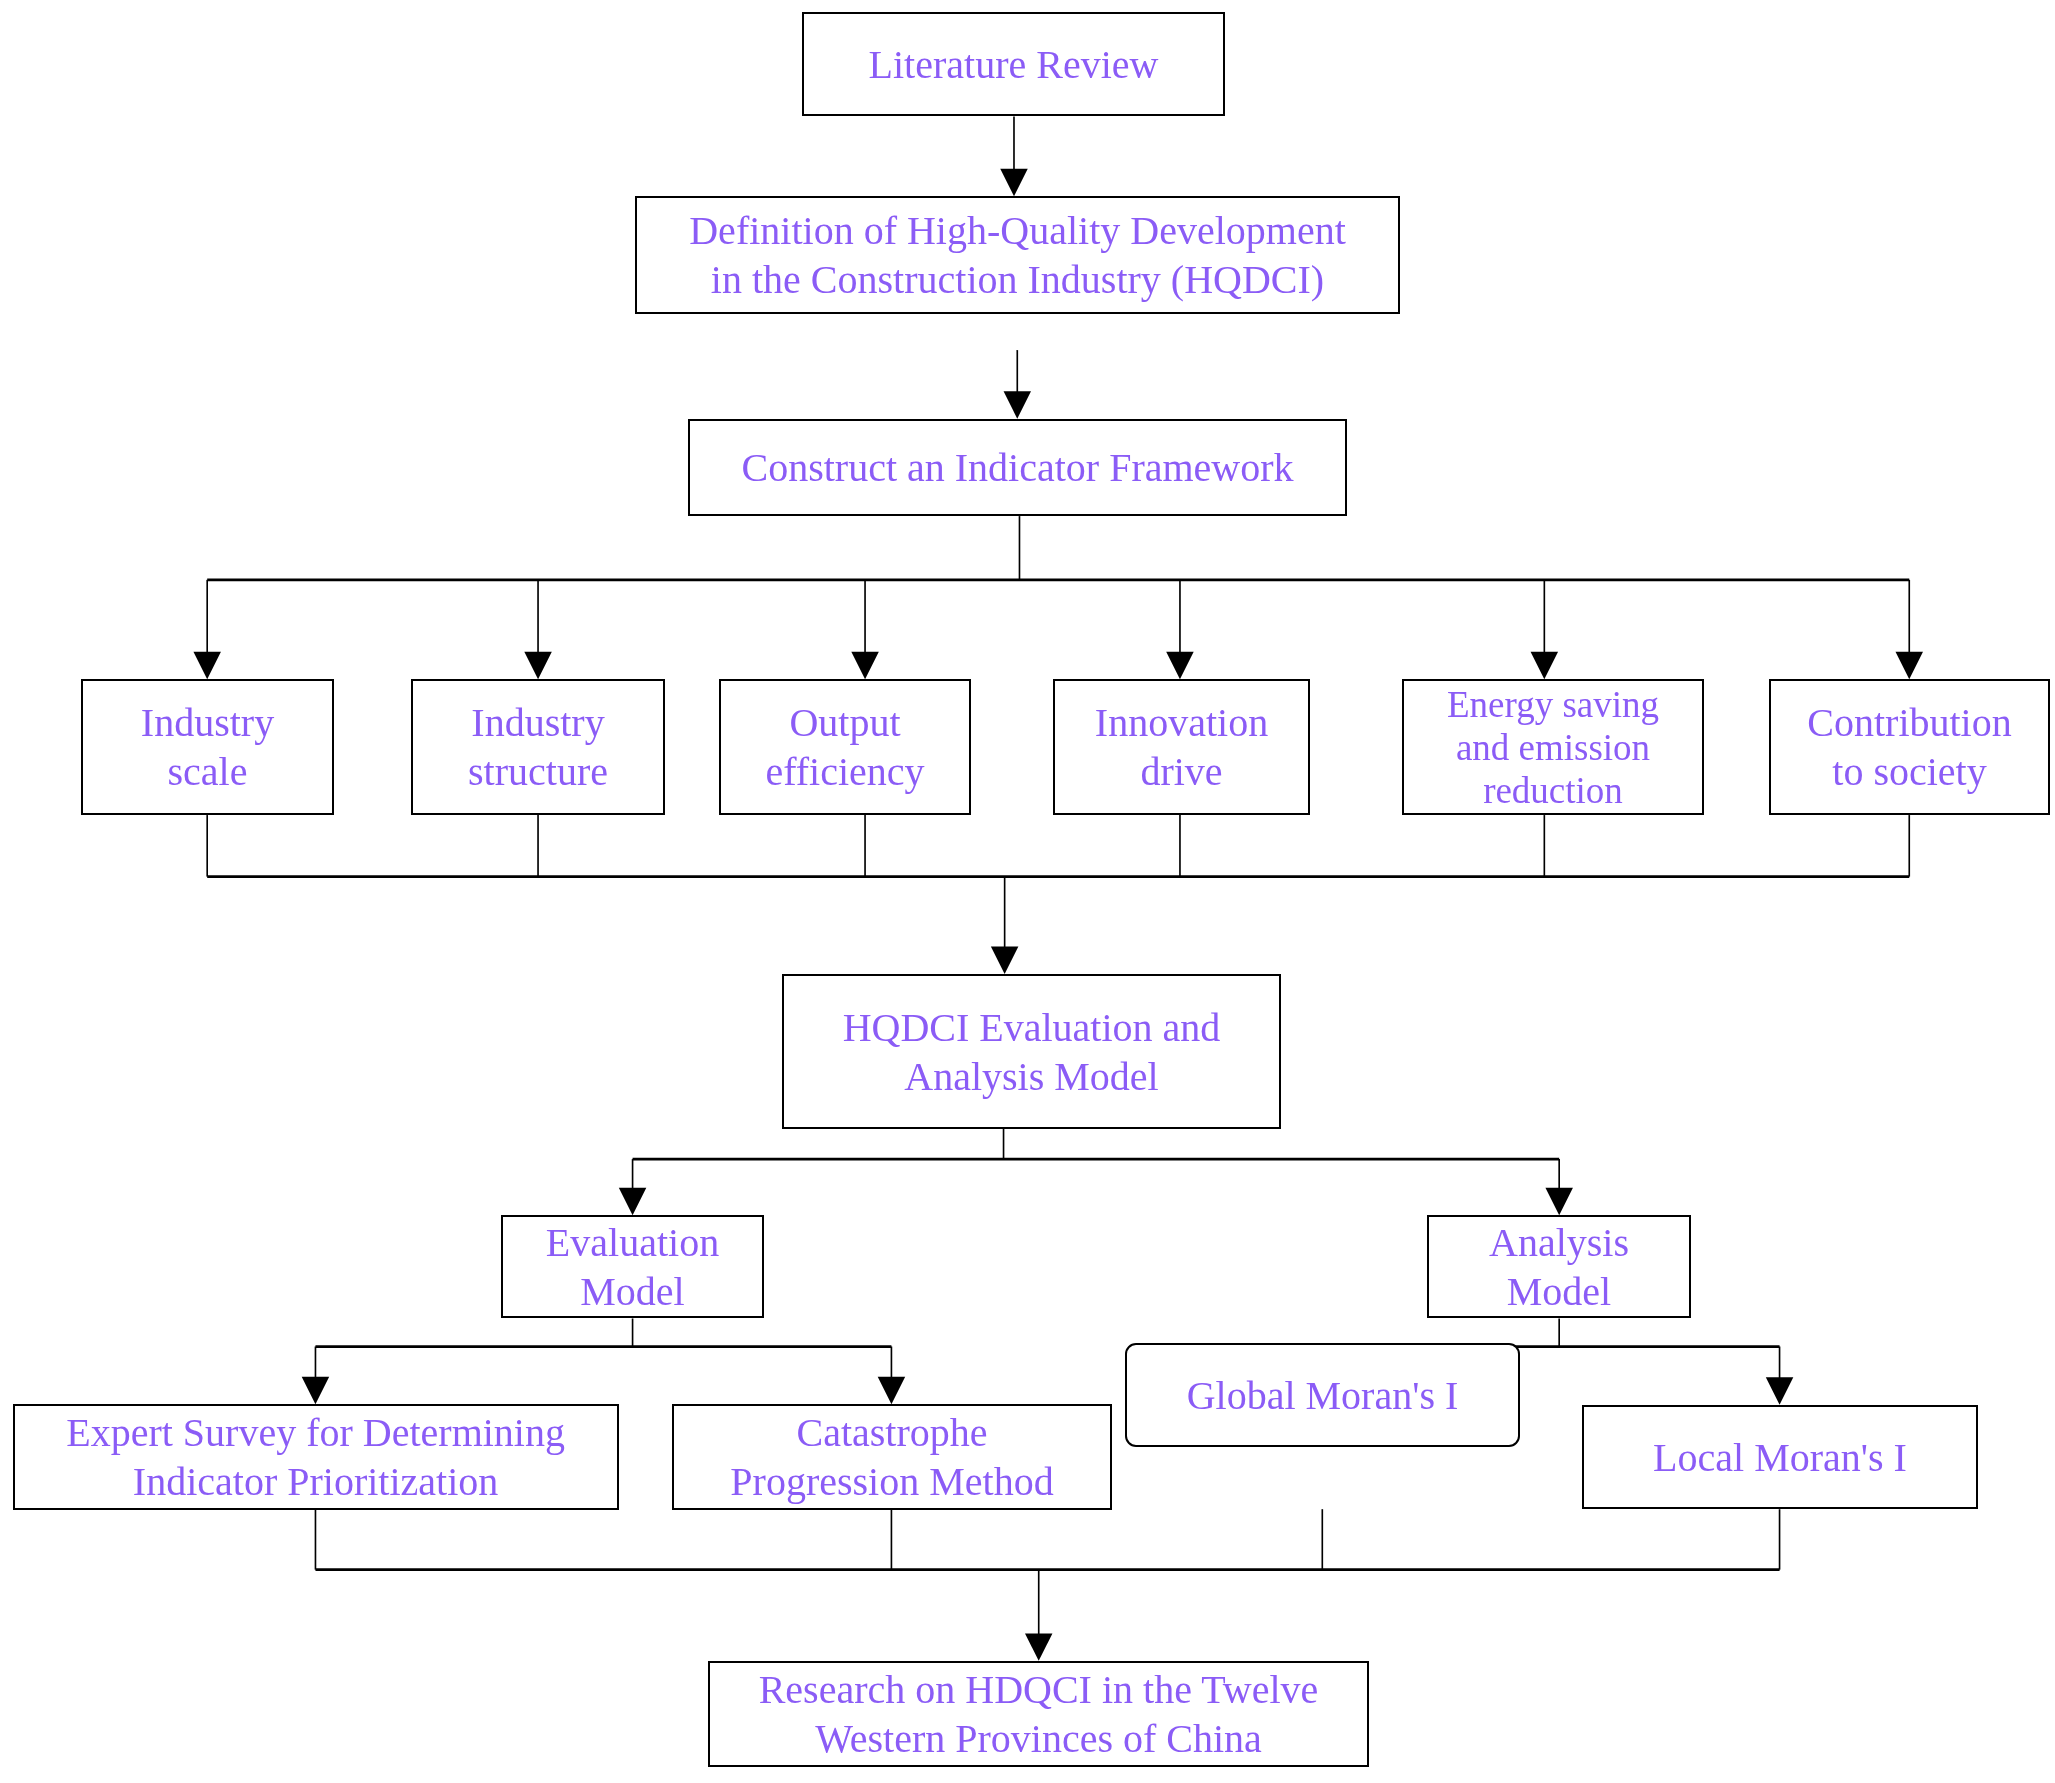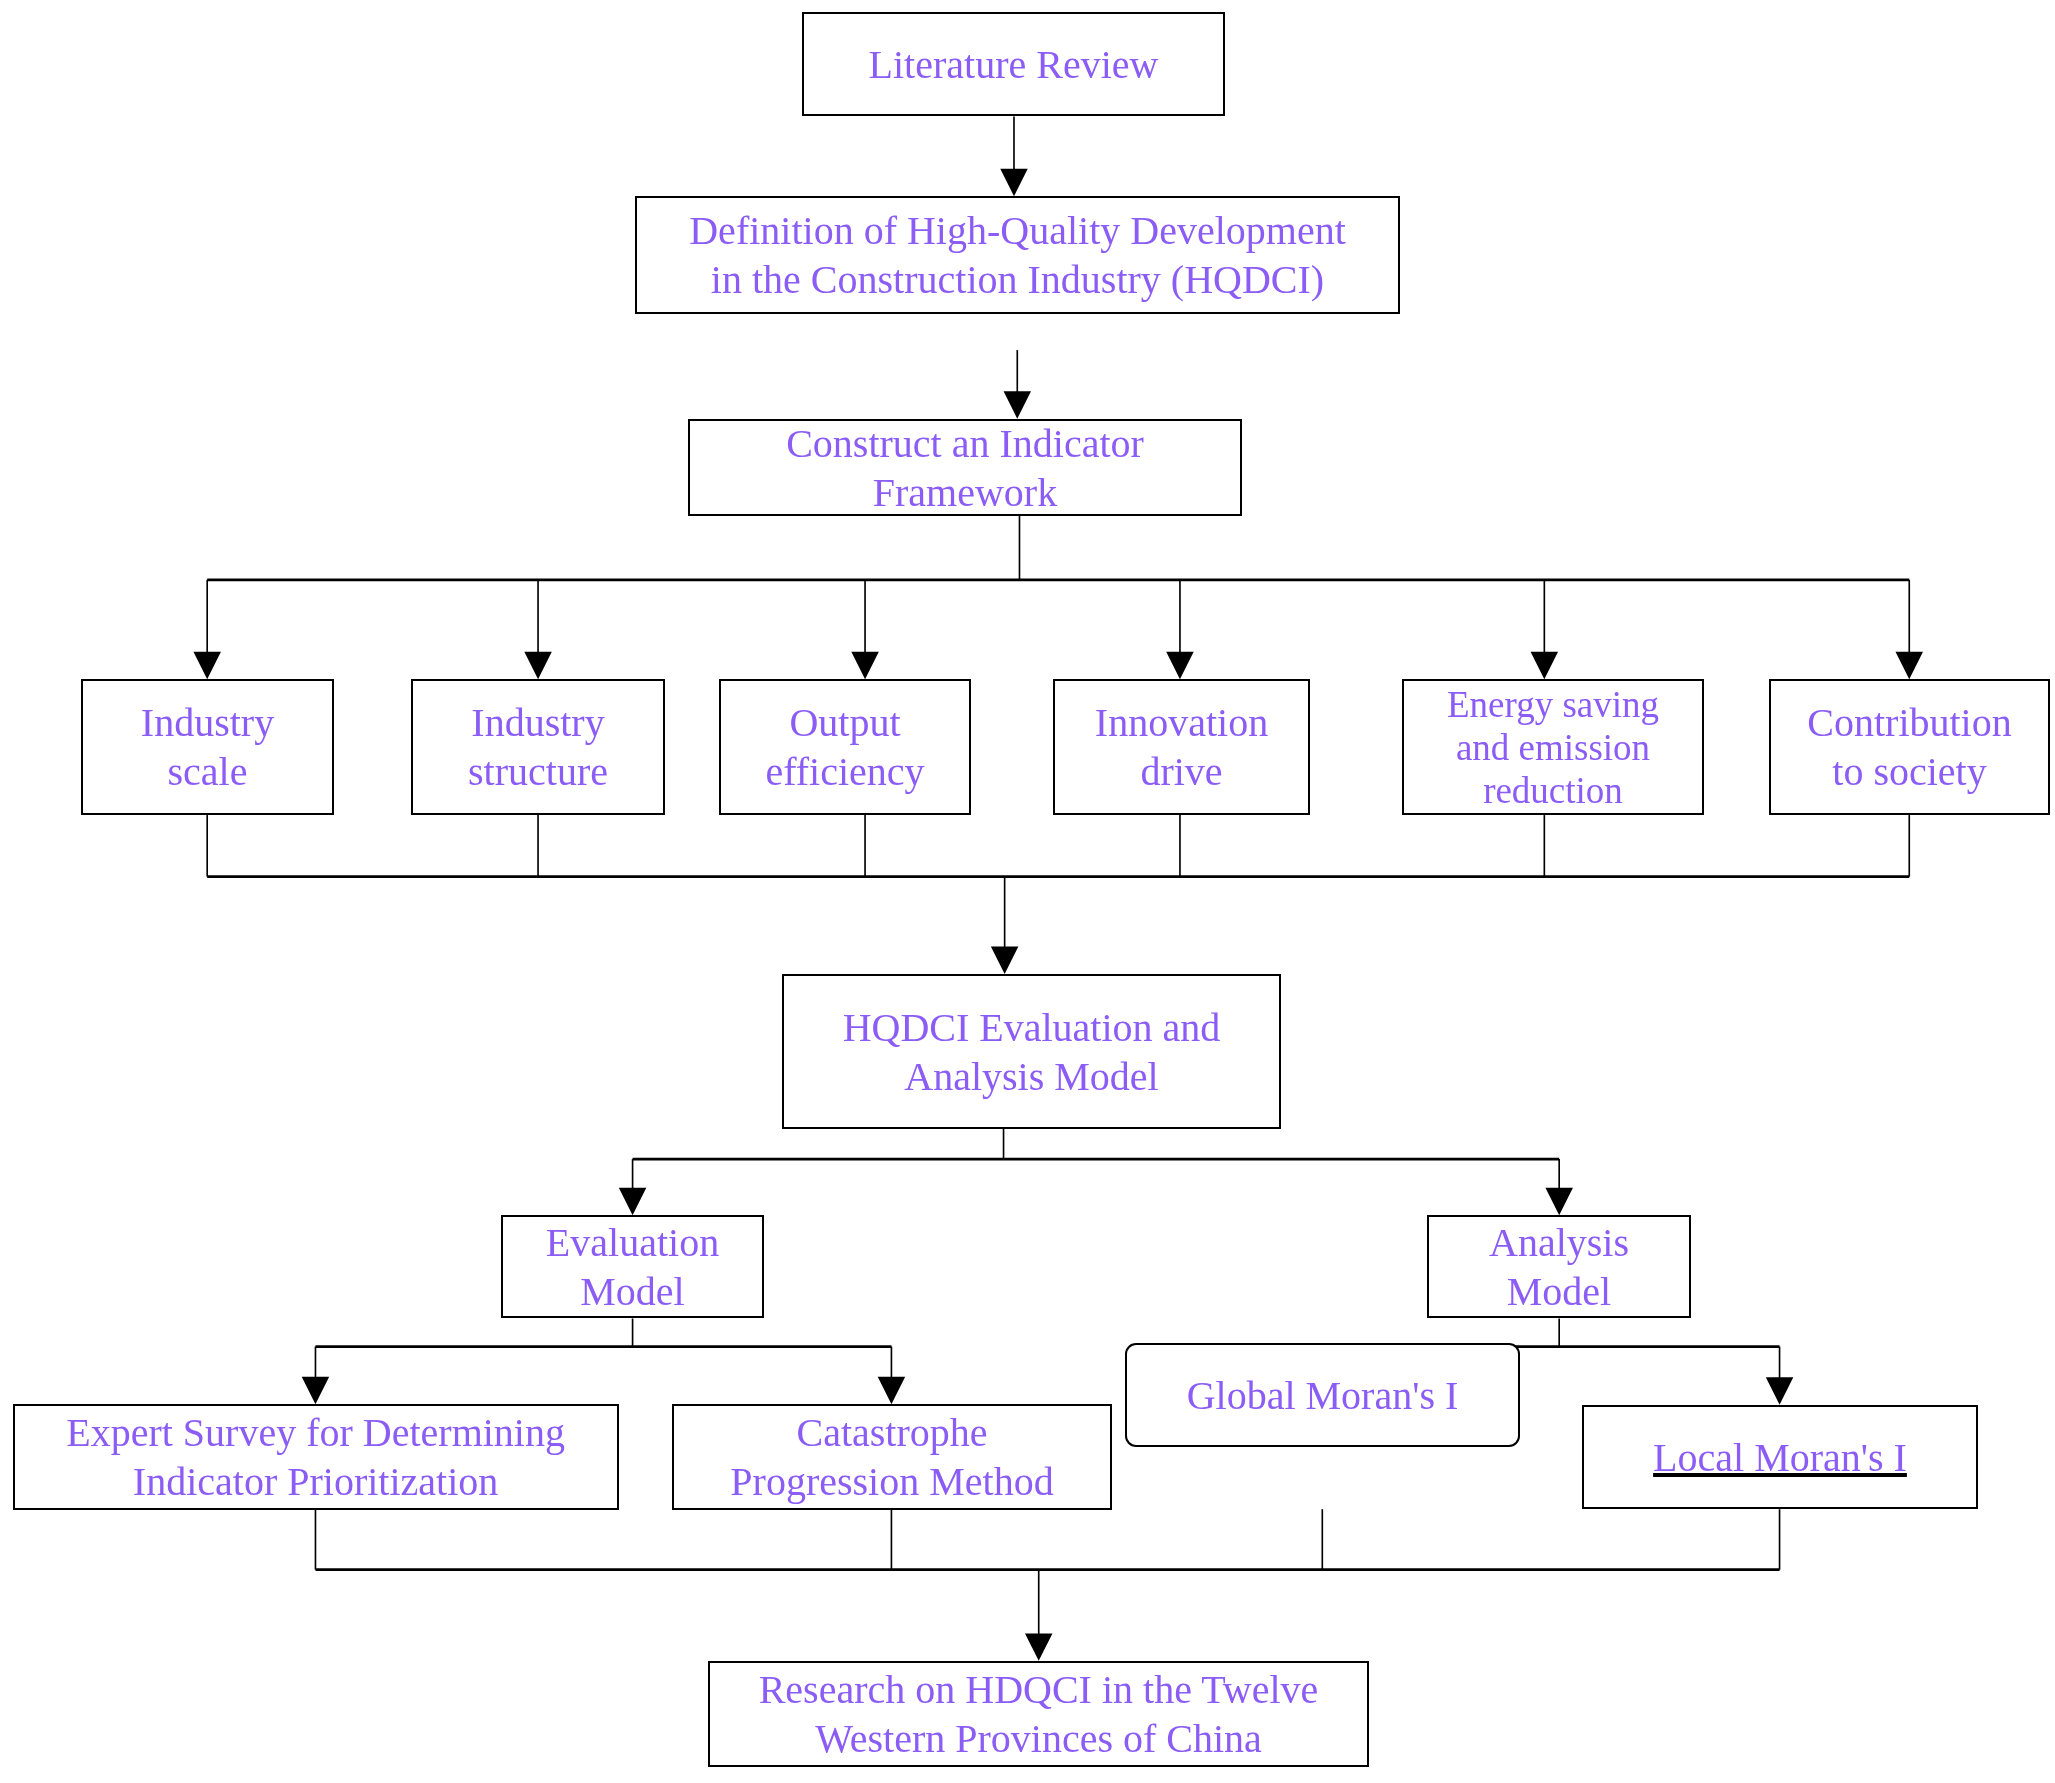--- a/index.html
+++ b/index.html
@@ -131,21 +131,21 @@
 
   <div class="node" style="left:802px; top:12px; width:423px; height:104px;">
     <span class="label">Literature Review</span>
   </div>
 
   <div class="node" style="left:635px; top:196px; width:765px; height:118px;">
     <span class="label">Definition of High-Quality Development
 in the Construction Industry (HQDCI)</span>
   </div>
 
-  <div class="node" style="left:688px; top:419px; width:554px; height:97px;">
+  <div class="node" style="left:688px; top:419px; width:659px; height:97px;">
     <span class="label">Construct an Indicator Framework</span>
   </div>
 
   <div class="node" style="left:81px; top:679px; width:253px; height:136px;">
     <span class="label">Industry
 scale</span>
   </div>
 
   <div class="node" style="left:411px; top:679px; width:254px; height:136px;">
     <span class="label">Industry
@@ -195,21 +195,21 @@
 
   <div class="node" style="left:672px; top:1404px; width:440px; height:106px;">
     <span class="label">Catastrophe
 Progression Method</span>
   </div>
 
   <div class="node" style="left:1125px; top:1343px; width:395px; height:104px;border-radius:11px;">
     <span class="label">Global Moran's I</span>
   </div>
 
-  <div class="node" style="left:1582px; top:1405px; width:396px; height:104px;text-decoration:underline;">
+  <div class="node" style="left:1582px; top:1405px; width:396px; height:104px;">
     <span class="label">Local Moran's I</span>
   </div>
 
   <div class="node" style="left:708px; top:1661px; width:661px; height:106px;">
     <span class="label">Research on HDQCI in the Twelve
 Western Provinces of China</span>
   </div>
 
 </div>
 

